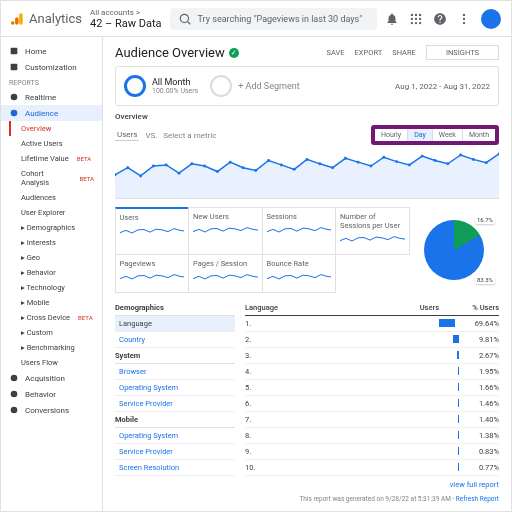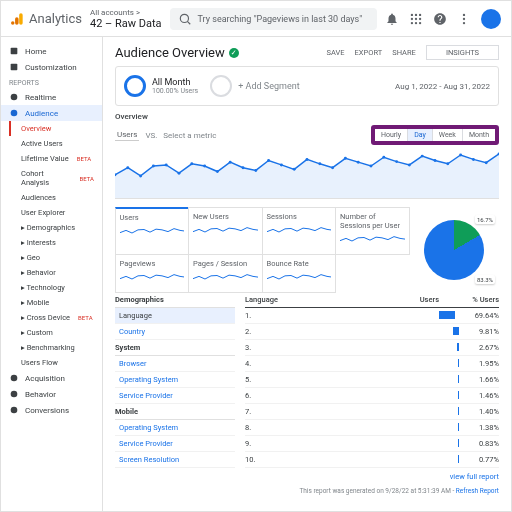--- a/index.html
+++ b/index.html
@@ -49,21 +49,21 @@
 .main-chart{height:50px;border-bottom:1px solid #e0e0e0;margin-bottom:8px}
 .metrics-row{display:flex;gap:0}
 .metrics-grid{display:grid;grid-template-columns:repeat(4,1fr);flex:1;gap:0}
 .metric-card{border:1px solid #e0e0e0;padding:4px;margin:-0.5px}
 .metric-card.sel{border-top:2px solid #1a73e8}
 .metric-name{font-size:7.5px;color:#5f6368;margin-bottom:2px}
 .spark{height:16px}
 .pie-wrap{width:90px;display:flex;align-items:center;justify-content:center;position:relative}
 .pie{width:60px;height:60px;border-radius:50%;background:conic-gradient(#0f9d58 0deg 60deg,#1a73e8 60deg 360deg)}
 .pie-lbl{position:absolute;font-size:6px;background:#fff;padding:1px 2px;border-radius:2px;box-shadow:0 1px 2px rgba(0,0,0,.2)}
-.tables{display:flex;gap:10px;}
+.tables{display:flex;gap:10px;margin-top:8px}
 .dim-list{width:120px}
 .dim-group{font-size:7.5px;font-weight:700;padding:3px 0;border-bottom:1px solid #e0e0e0}
 .dim-item{font-size:7.5px;padding:3px 4px;color:#1a73e8;cursor:pointer;border-bottom:1px solid #f1f1f1}
 .dim-item.sel{background:#e8f0fe;color:#3c4043}
 .lang-table{flex:1}
 .lt-hdr{display:flex;font-size:7.5px;font-weight:500;border-bottom:1px solid #3c4043;padding:3px 0}
 .lt-hdr .c1{flex:1}
 .lt-hdr .c2{width:40px;text-align:right}
 .lt-hdr .c3{width:60px;text-align:right}
 .lt-row{display:flex;font-size:7.5px;padding:3px 0;border-bottom:1px solid #f1f1f1;align-items:center}

